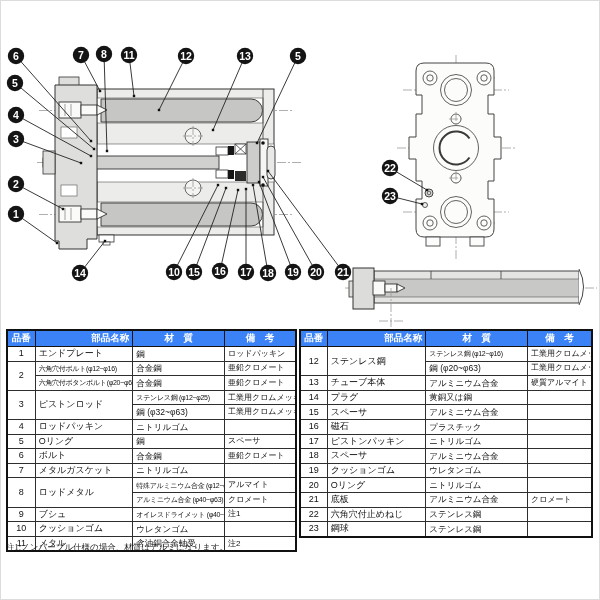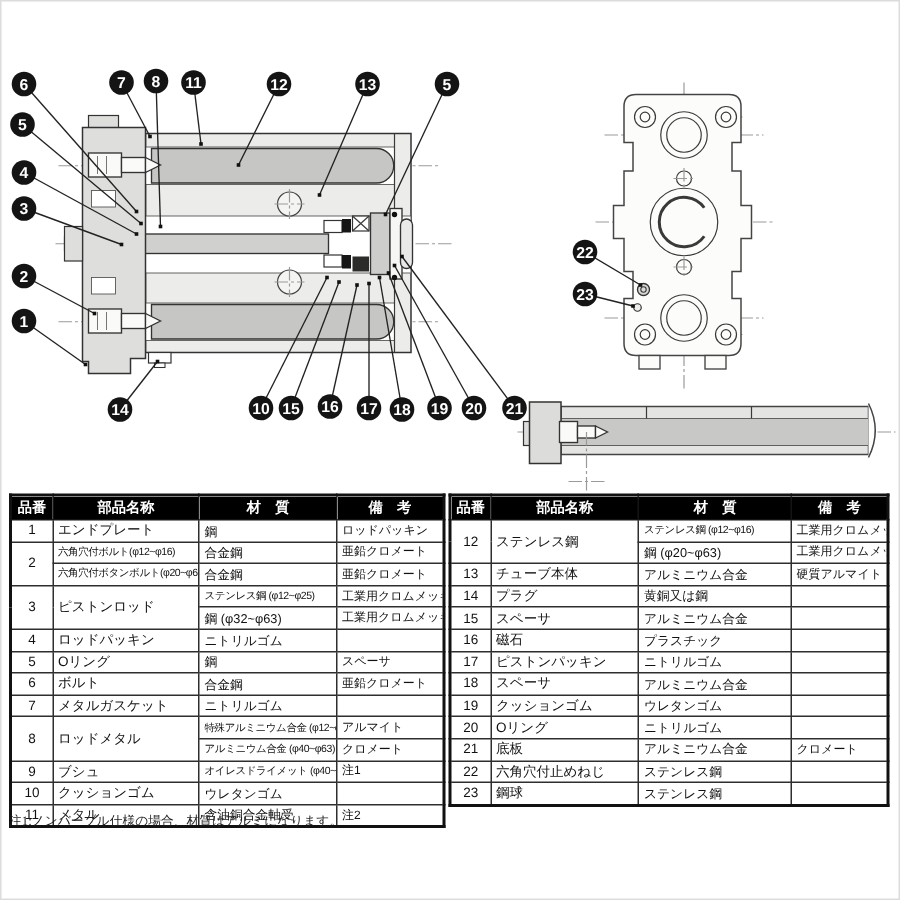--- a/index.html
+++ b/index.html
@@ -13,23 +13,23 @@
   svg text{font-family:"Liberation Sans","DejaVu Sans",sans-serif;}
 
   
   .cl{stroke:#9a9a98;stroke-width:0.8;stroke-dasharray:9 2 2 2;fill:none;}
   .ln{stroke:#3a3a38;stroke-width:0.8;fill:none;}
 
   table{border-collapse:collapse;table-layout:fixed;position:absolute;
         border:2px solid #111;background:#fff;}
   #table-left{left:5px;top:328px;width:291px;}
   #table-right{left:298px;top:328px;width:294px;}
-  th{background:#000000;color:#fff;font-size:9.5px;font-weight:bold;
+  th{background:#3b82f6;color:#fff;font-size:9.5px;font-weight:bold;
      height:15px;border:1px solid #141414;padding:0 3px;text-align:center;overflow:hidden;white-space:nowrap;}
-  th.col-name{text-align:center;}
+  th.col-name{text-align:right;}
   td{border:1px solid #2e2e2c;height:13.6px;padding:0 3px;font-size:9px;color:#111;
      white-space:nowrap;overflow:hidden;vertical-align:middle;line-height:1;}
   td.col-no{text-align:center;padding:0;}
   td.col-mat{font-size:8.5px;}
   td.col-rem{font-size:8px;}
   td.tiny{font-size:7px;letter-spacing:-0.3px;}
 
   .notes{position:absolute;left:5px;top:541px;font-size:8.5px;color:#1c1c1c;line-height:10.5px;font-family:Liberation Serif, serif;}
 </style>
 </head>

